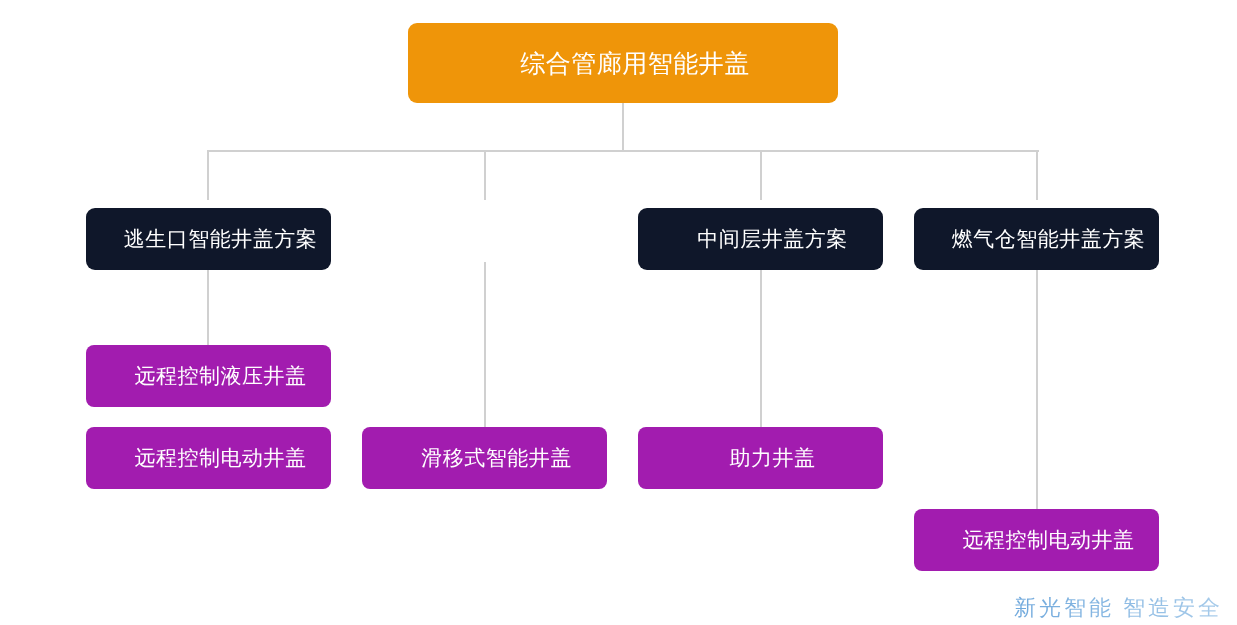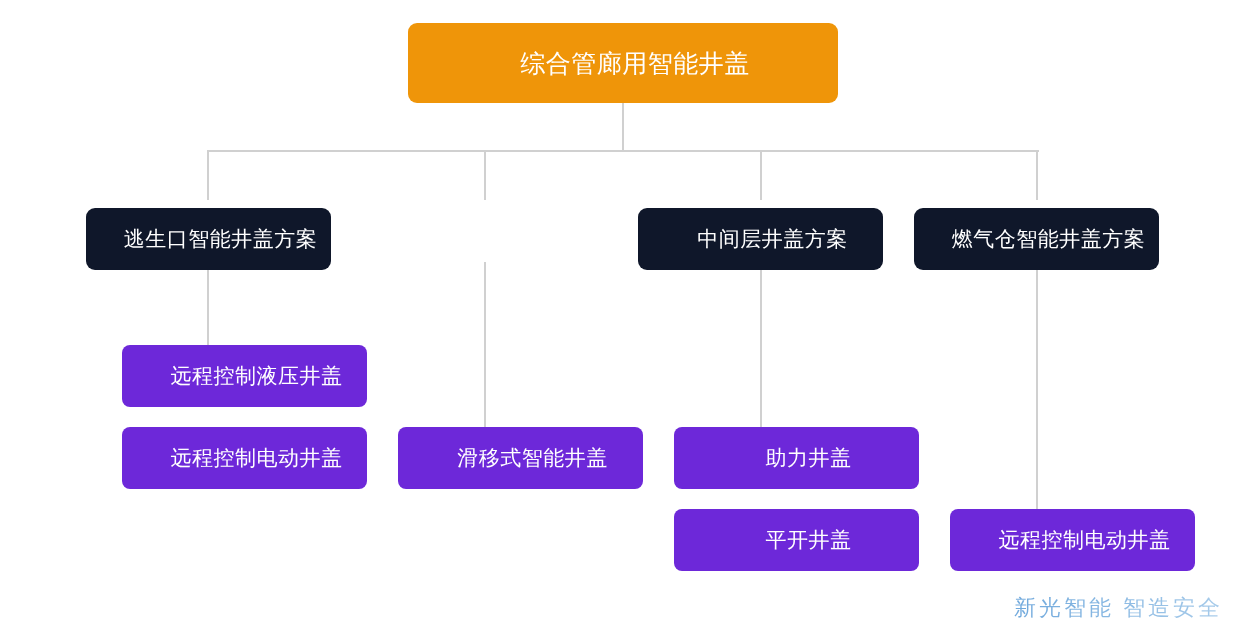--- a/index.html
+++ b/index.html
@@ -55,26 +55,25 @@
   .node-green {
     background: #0f172a;
     border-radius: 9px;
     font-size: 21px;
     top: 208px;
     width: 245px;
     height: 62px;
   }
 
   .node-blue {
-    background: #6d28d9;
+    background: #a21caf;
     border-radius: 8px;
     font-size: 21px;
     width: 245px;
     height: 62px;
-    margin-left: 36px;
   }
 
   
   .col-0 { left: 86px; }
   .col-1 { left: 362px; }
   .col-2 { left: 638px; }
   .col-3 { left: 914px; }
 
   
   .row-0 { top: 345px; }
@@ -121,19 +120,18 @@
   <div class="node node-green col-0">逃生口智能井盖方案</div>
   <div class="node node-green col-2">中间层井盖方案</div>
   <div class="node node-green col-3">燃气仓智能井盖方案</div>
 
   <div class="node node-blue col-0 row-0">远程控制液压井盖</div>
   <div class="node node-blue col-0 row-1">远程控制电动井盖</div>
 
   <div class="node node-blue col-1 row-1">滑移式智能井盖</div>
 
   <div class="node node-blue col-2 row-1">助力井盖</div>
-  <div class="node node-blue col-2 row-2">平开井盖</div>
 
   <div class="node node-blue col-3 row-2">远程控制电动井盖</div>
 
   <div class="watermark">新光智能 智造安全</div>
 
 </div>
 
 </body></html>

